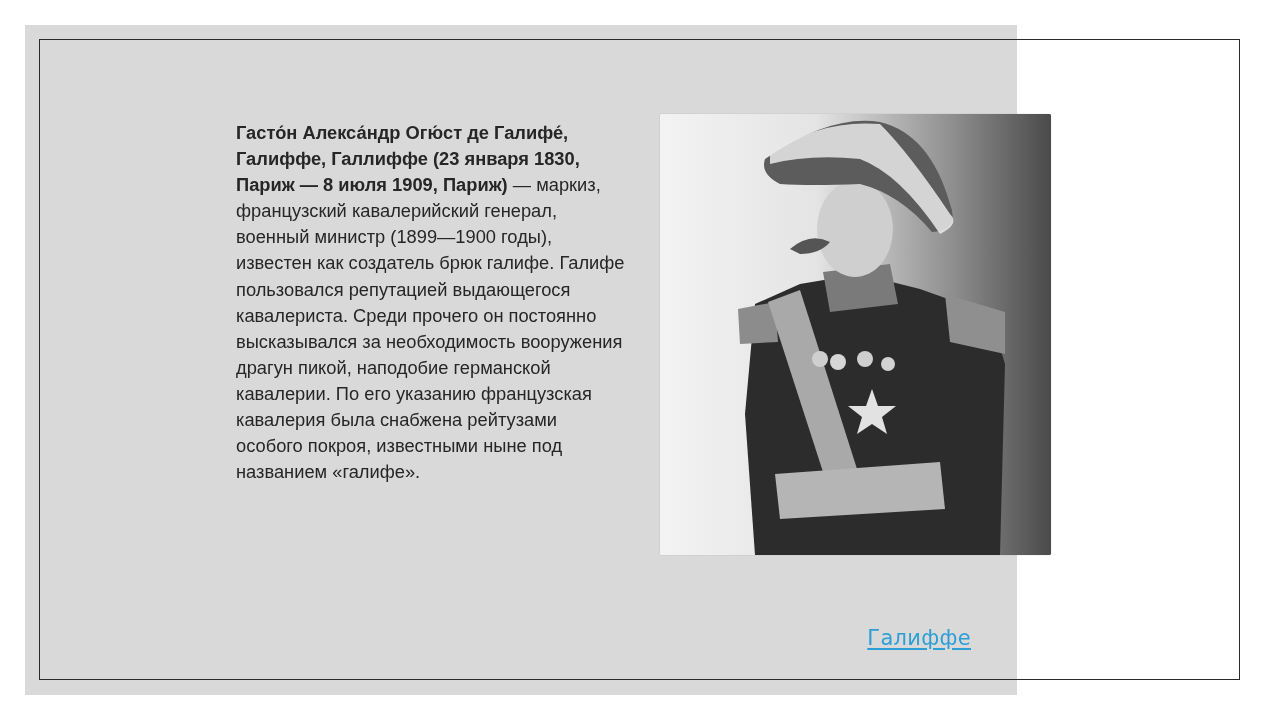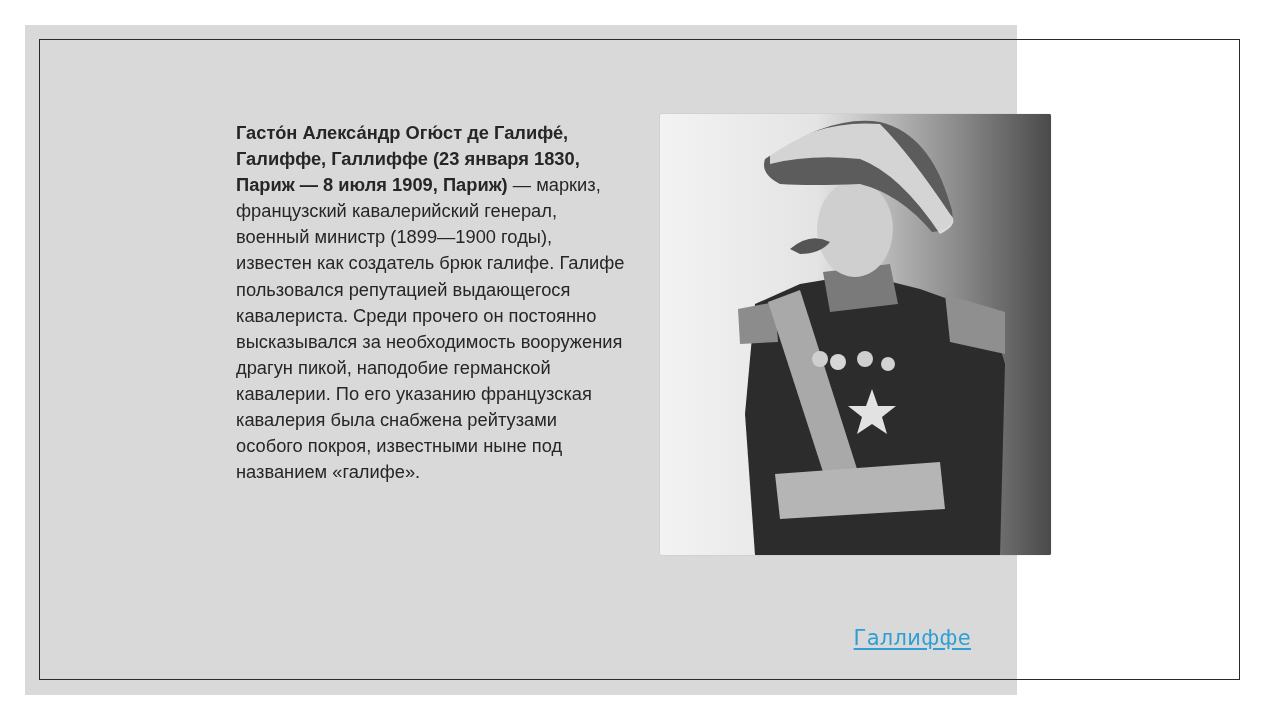--- a/index.html
+++ b/index.html
@@ -108,14 +108,14 @@
 
       <circle cx="160" cy="245" r="8" fill="#cfcfcf"></circle>
       <circle cx="178" cy="248" r="8" fill="#d6d6d6"></circle>
       <circle cx="205" cy="245" r="8" fill="#cfcfcf"></circle>
       <circle cx="228" cy="250" r="7" fill="#d2d2d2"></circle>
 
       <polygon points="212,275 218,292 236,292 222,303 227,320 212,310 197,320 202,303 188,292 206,292" fill="#e2e2e2"></polygon>
     </svg>
   </div>
 
-  <a class="back-link">Галлиффе</a>
+  <a class="back-link">Галиффе</a>
 </div>
 
 </body></html>

